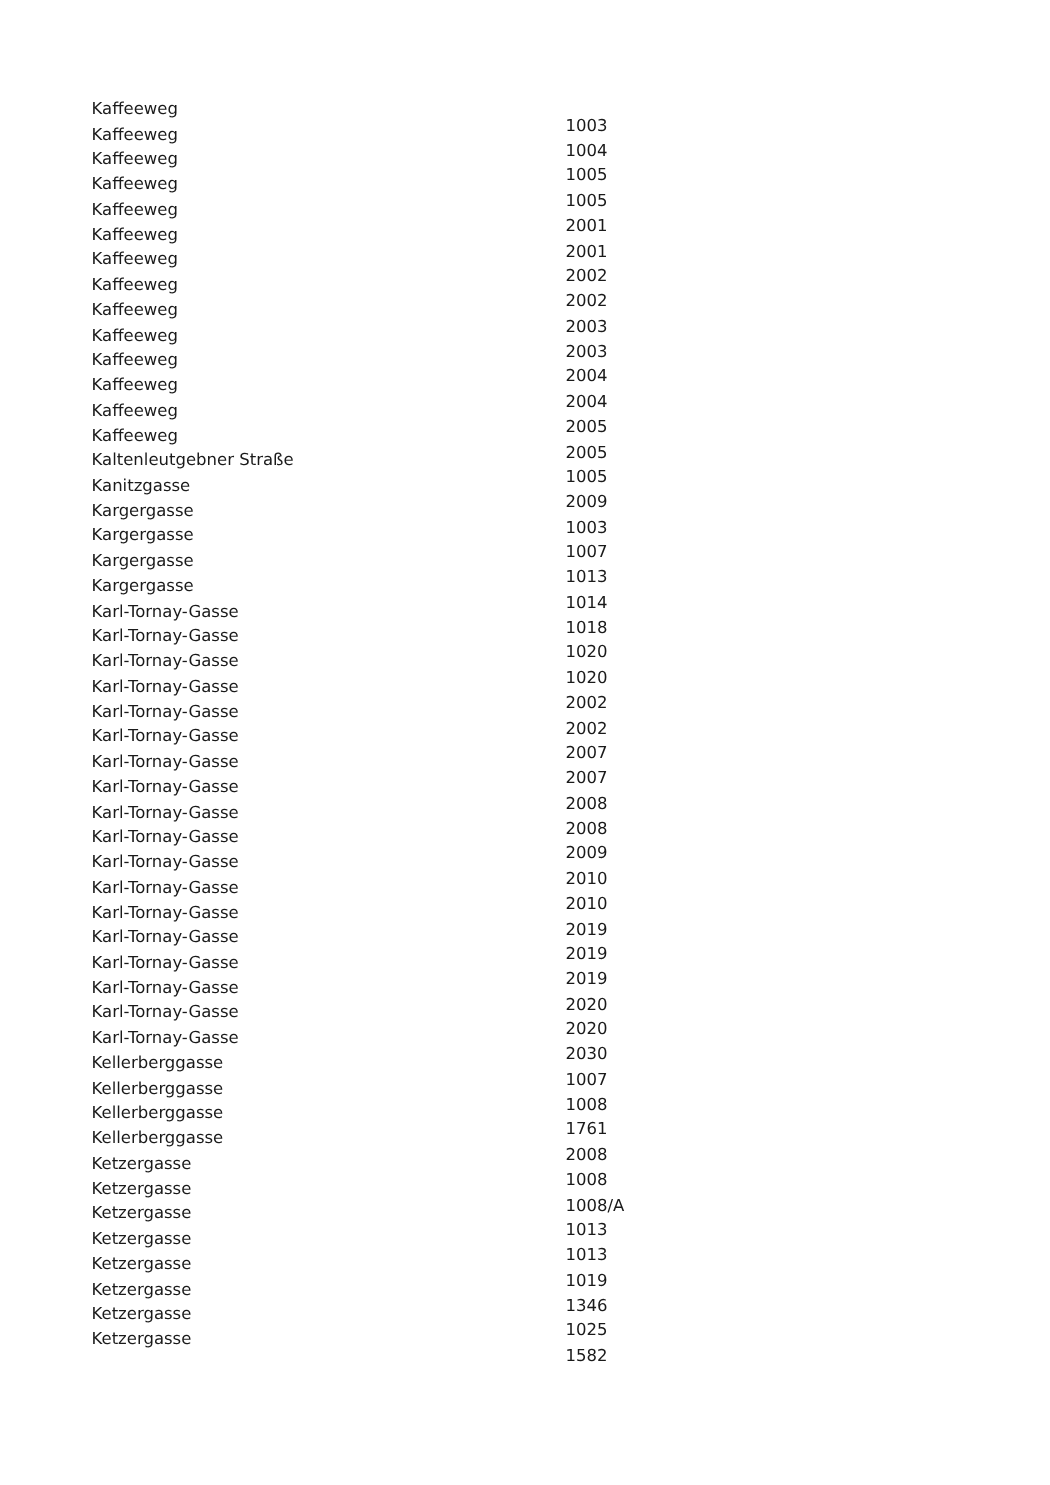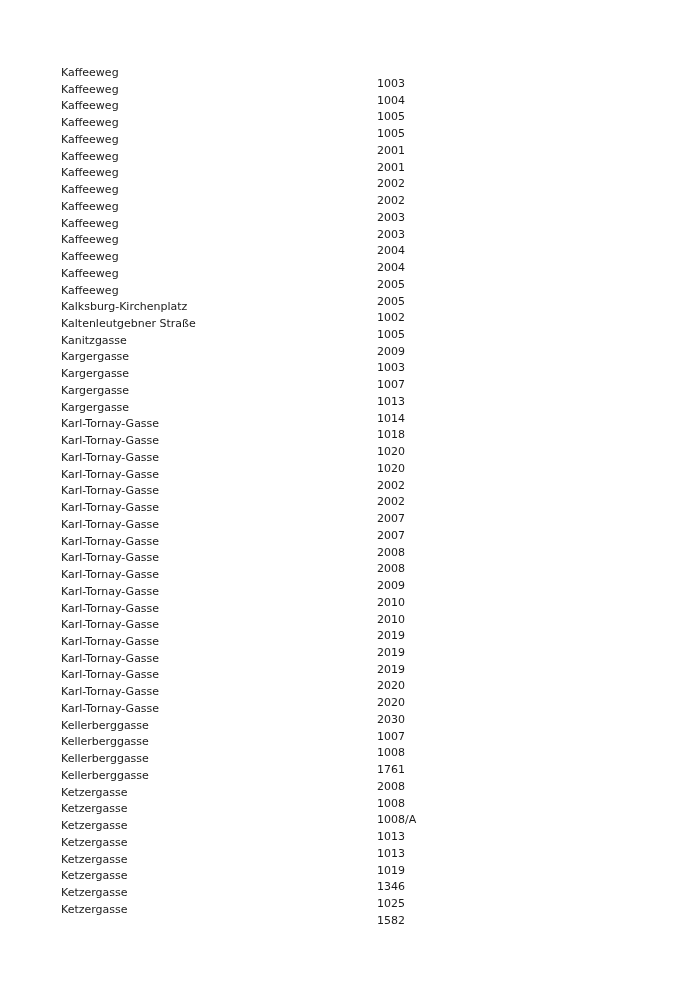--- a/index.html
+++ b/index.html
@@ -103,24 +103,20 @@
       </div>
       <div class="row">
         <span class="cell-street">Kaffeeweg</span>
         <span class="cell-number">2005</span>
       </div>
       <div class="row">
         <span class="cell-street">Kaffeeweg</span>
         <span class="cell-number">2005</span>
       </div>
       <div class="row">
-        <span class="cell-street">Kalksburg-Kirchenplatz</span>
-        <span class="cell-number">1002</span>
-      </div>
-      <div class="row">
         <span class="cell-street">Kaltenleutgebner Straße</span>
         <span class="cell-number">1005</span>
       </div>
       <div class="row">
         <span class="cell-street">Kanitzgasse</span>
         <span class="cell-number">2009</span>
       </div>
       <div class="row">
         <span class="cell-street">Kargergasse</span>
         <span class="cell-number">1003</span>

